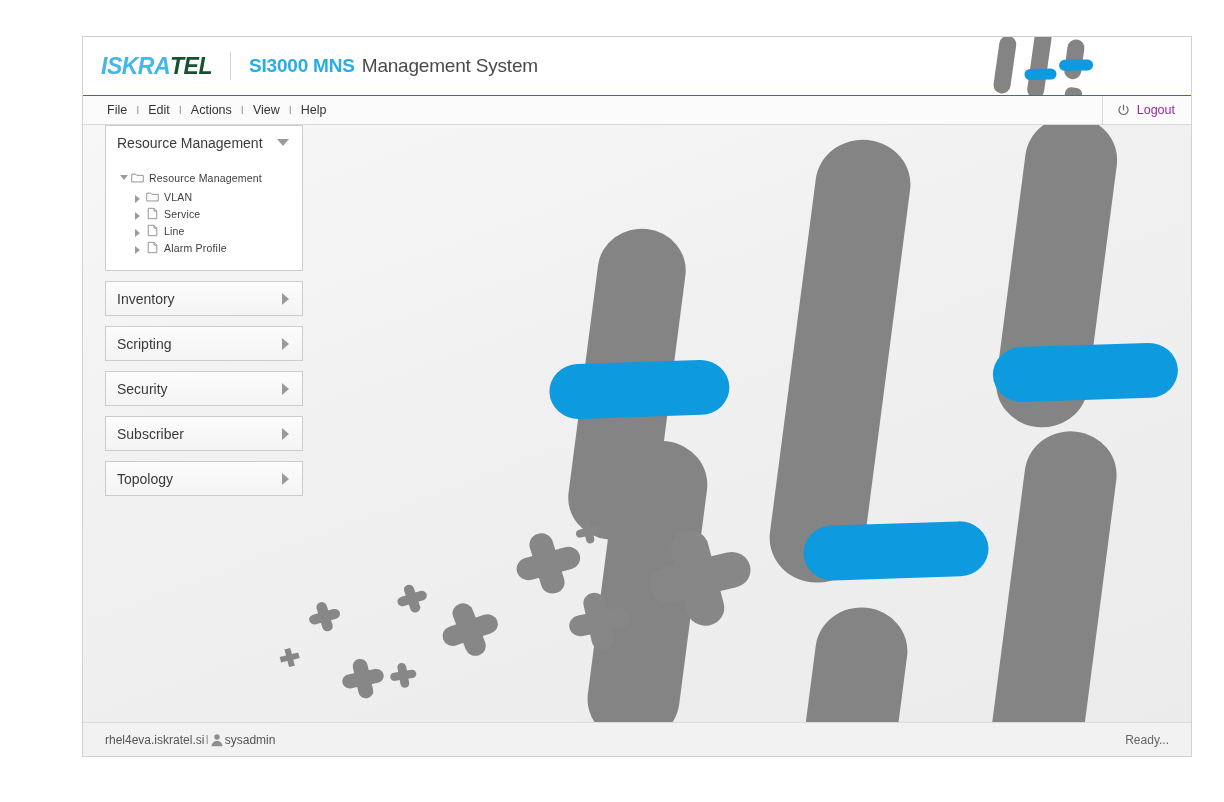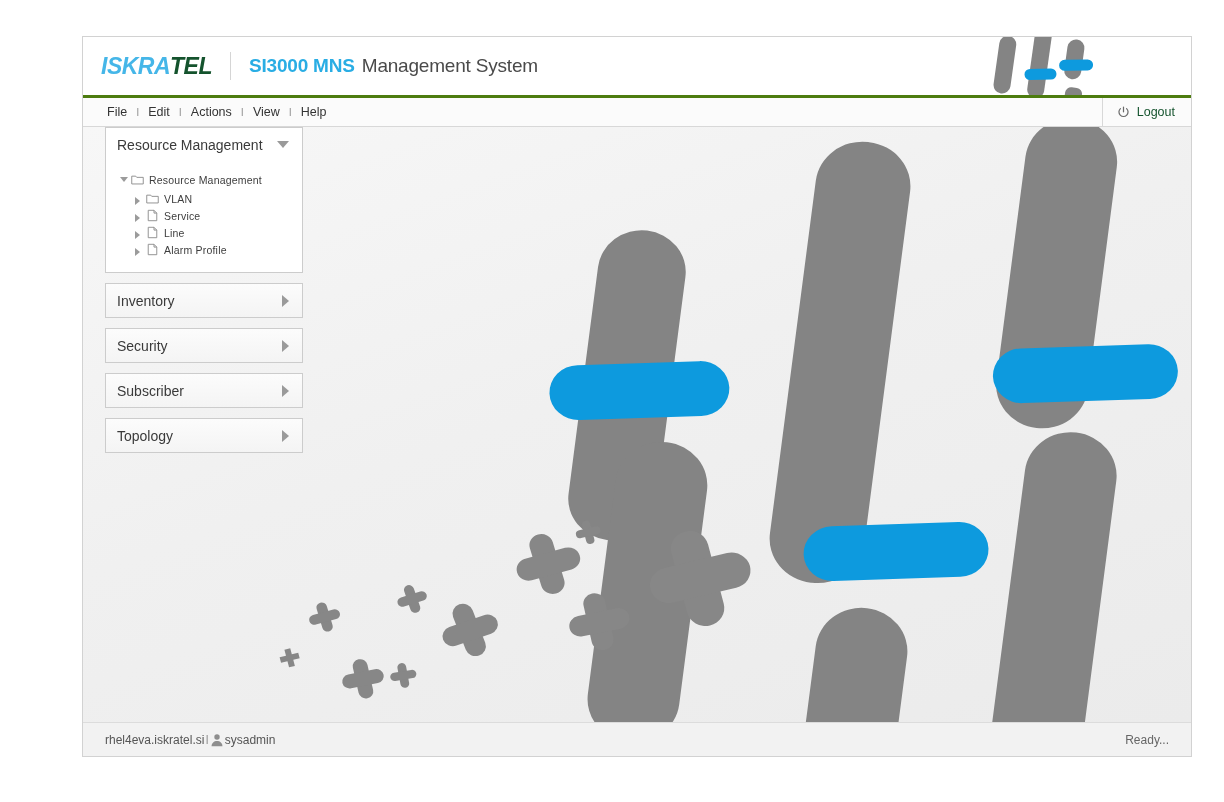--- a/index.html
+++ b/index.html
@@ -21,21 +21,21 @@
     display: flex;
     flex-direction: column;
   }
 
   
   .header {
     position: relative;
     height: 58px;
     min-height: 58px;
     background: #ffffff;
-    border-bottom: 3px solid #4d7c0f;
+    border-bottom: 1px solid #4d7c0f;
     display: flex;
     align-items: center;
     overflow: hidden;
   }
   .logo-wrap {
     margin-left: 18px;
     display: flex;
     align-items: baseline;
     font-size: 23px;
     font-style: italic;
@@ -93,21 +93,21 @@
   .logout-box {
     position: absolute;
     right: 0; top: 0;
     height: 28px;
     padding: 0 16px 0 14px;
     border-left: 1px solid #d8d8d8;
     display: flex;
     align-items: center;
     gap: 7px;
     font-size: 12.5px;
-    color: #14532d;
+    color: #a21caf;
     background: #fbfbfb;
     cursor: pointer;
   }
   .power-icon { width: 13px; height: 13px; display: block; }
 
   
   .body-area {
     flex: 1;
     position: relative;
     background: linear-gradient(160deg, #f7f7f7 0%, #f0f0f0 45%, #ebebeb 100%);
@@ -408,20 +408,26 @@
         </div>
       </div>
 
       <div class="panel">
         <div class="panel-head">
           <span class="panel-title">Inventory</span>
           <span class="tri tri-right"></span>
         </div>
       </div>
 
+      <div class="panel">
+        <div class="panel-head">
+          <span class="panel-title">Scripting</span>
+          <span class="tri tri-right"></span>
+        </div>
+      </div>
 
       <div class="panel">
         <div class="panel-head">
           <span class="panel-title">Security</span>
           <span class="tri tri-right"></span>
         </div>
       </div>
 
       <div class="panel">
         <div class="panel-head">

